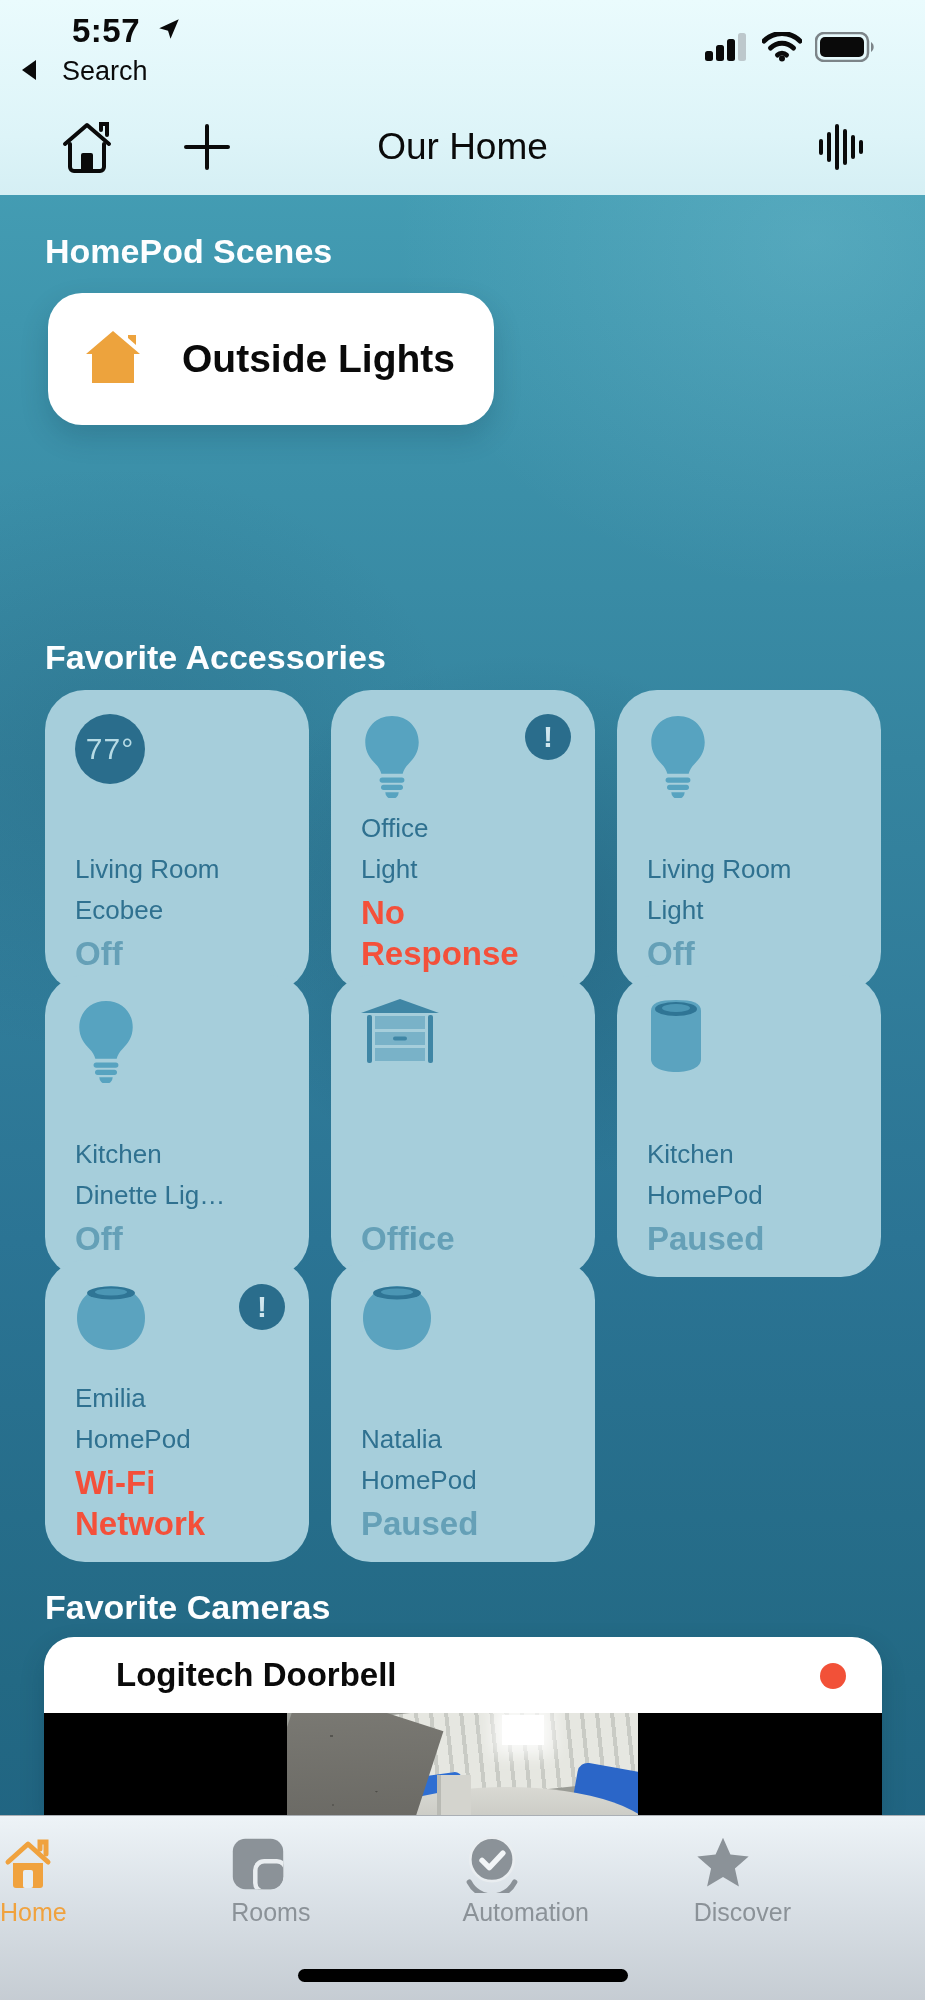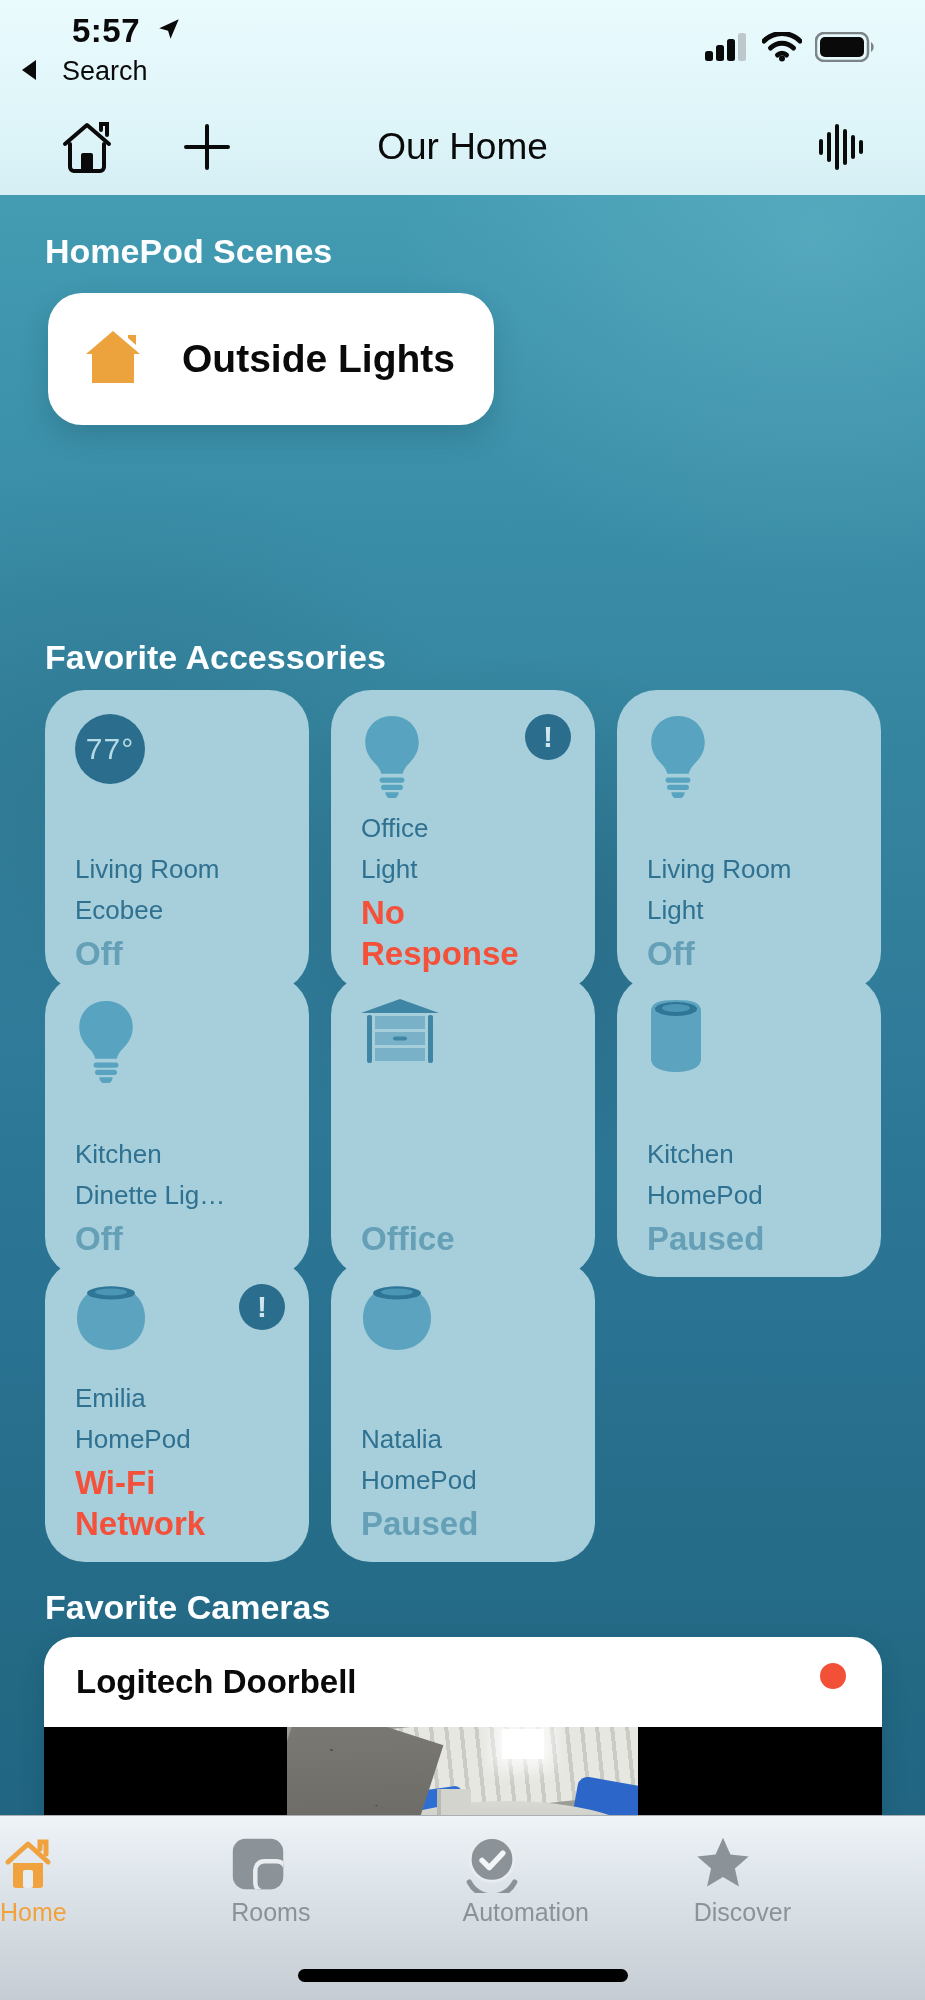--- a/index.html
+++ b/index.html
@@ -40,21 +40,21 @@
     display:flex;align-items:center;justify-content:center;color:#cfe6ee;font-size:30px;font-weight:700;}
   .tile-text{position:absolute;left:30px;right:26px;bottom:18px;}
   .tile-name{font-size:26px;font-weight:400;color:#2f7190;line-height:41px;}
   .tile-status{font-size:33px;font-weight:700;color:#65a0b7;line-height:41px;margin-top:2px;}
   .tile-status.alert{color:#f4503a;}
   .r1{top:690px;} .r2{top:975px;} .r3{top:1260px;}
   .c1{left:45px;} .c2{left:331px;} .c3{left:617px;}
   
   .camera-card{position:absolute;left:44px;top:1637px;width:838px;height:178px;border-radius:30px 30px 0 0;overflow:hidden;
     box-shadow:0 10px 24px rgba(10,40,55,.2);}
-  .camera-head{height:90px;background:#ffffff;display:flex;align-items:center;position:relative;}
+  .camera-head{height:76px;background:#ffffff;display:flex;align-items:center;position:relative;padding-left:40px;}
   .camera-title{margin-left:32px;font-size:33px;font-weight:700;color:#0a0a0a;}
   .rec-dot{position:absolute;right:36px;top:26px;width:26px;height:26px;border-radius:50%;background:#f25138;}
   .cam-strip{position:relative;height:102px;background:#000;}
   .cam-photo{position:absolute;left:243px;top:0;width:351px;height:102px;overflow:hidden;background:#9a9c96;}
   .cam-ceiling{position:absolute;left:90px;top:-12px;width:300px;height:90px;transform:rotate(-6deg);
     background:repeating-linear-gradient(90deg,#e6e7e1 0 11px,#c9cbc5 11px 15px);}
   .cam-light{position:absolute;left:215px;top:2px;width:42px;height:30px;background:#ffffff;box-shadow:0 0 18px 10px rgba(255,255,255,.8);}
   .cam-stone{position:absolute;left:-10px;top:-8px;width:150px;height:130px;transform:rotate(18deg);
     background:radial-gradient(14px 10px at 30% 30%, #55544f 10%, transparent 11%),
                radial-gradient(10px 8px at 70% 60%, #4e4d48 10%, transparent 11%),

